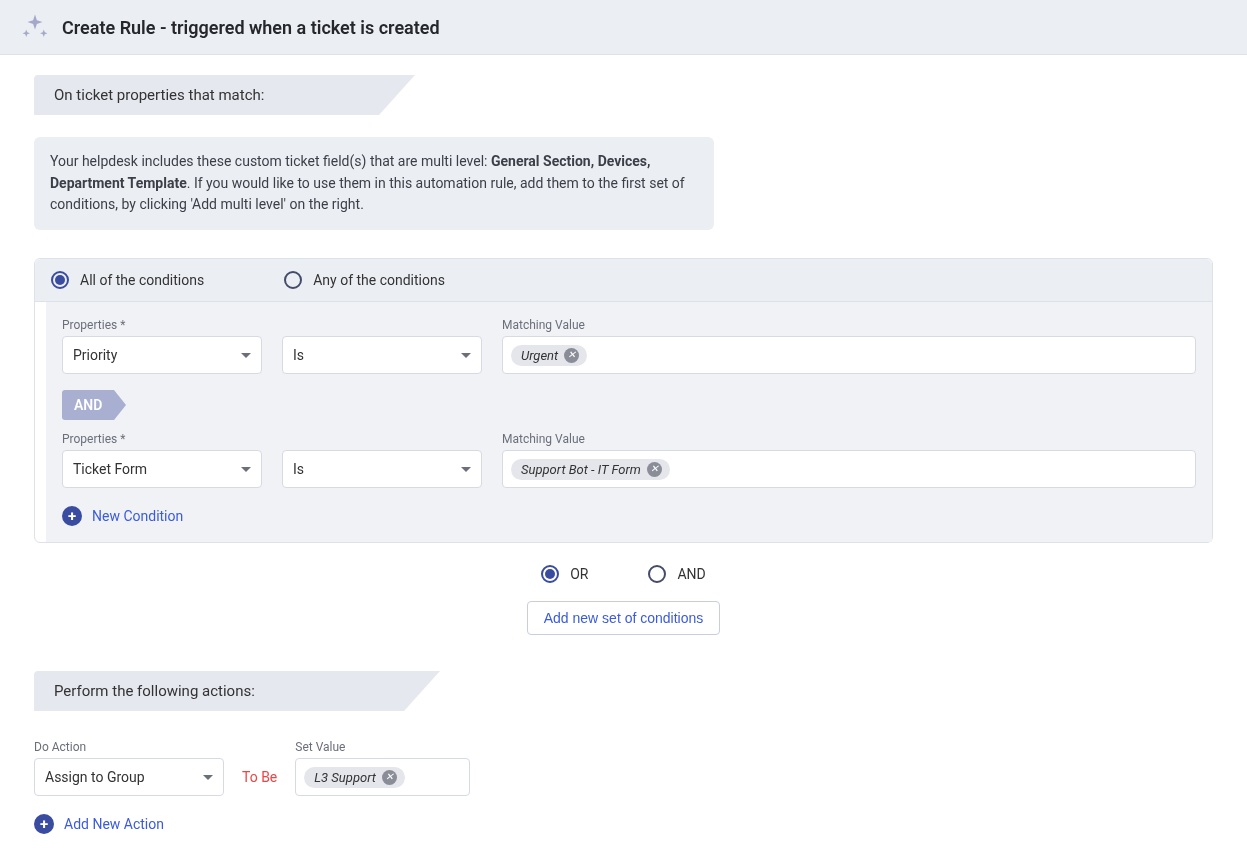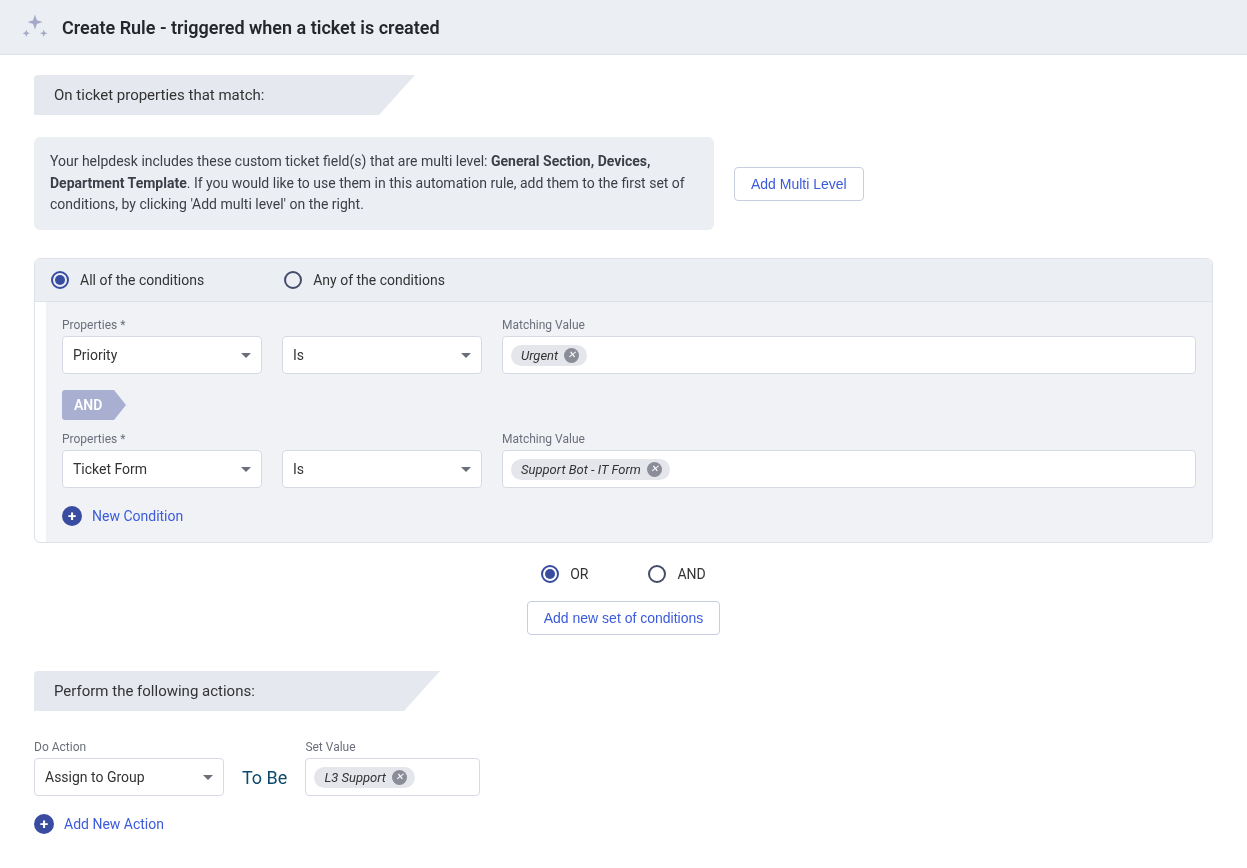--- a/index.html
+++ b/index.html
@@ -243,22 +243,22 @@
     .actions-row {
       display: flex;
       gap: 18px;
       align-items: flex-end;
       margin-top: 29px;
     }
     .tobe {
       height: 38px;
       display:flex;
       align-items:center;
-      font-size:18px;
-      color:#0c4a6e;
+      font-size:14px;
+      color:#ef4444;
     }
     .footer-bar {
       border-top: 1px solid #e4e6ec;
       padding: 14px 34px;
       display: flex;
       gap: 16px;
       margin-top: 20px;
     }
     .arrow-banner-wide {
       width: 370px;
@@ -281,21 +281,20 @@
   
   <div class="arrow-banner">
     <span>On ticket properties that match:</span>
   </div>
 
   
   <div class="info-row">
     <div class="info-box">
       <span>Your helpdesk includes these custom ticket field(s) that are multi level: </span><b>General Section, Devices, Department Template</b><span>. If you would like to use them in this automation rule, add them to the first set of conditions, by clicking 'Add multi level' on the right.</span>
     </div>
-    <button class="btn-outline">Add Multi Level</button>
   </div>
 
   
   <div class="conditions-box">
     <div class="radio-row">
       <div class="radio-item">
         <span class="radio-circle selected"></span>
         <span>All of the conditions</span>
       </div>
       <div class="radio-item">

